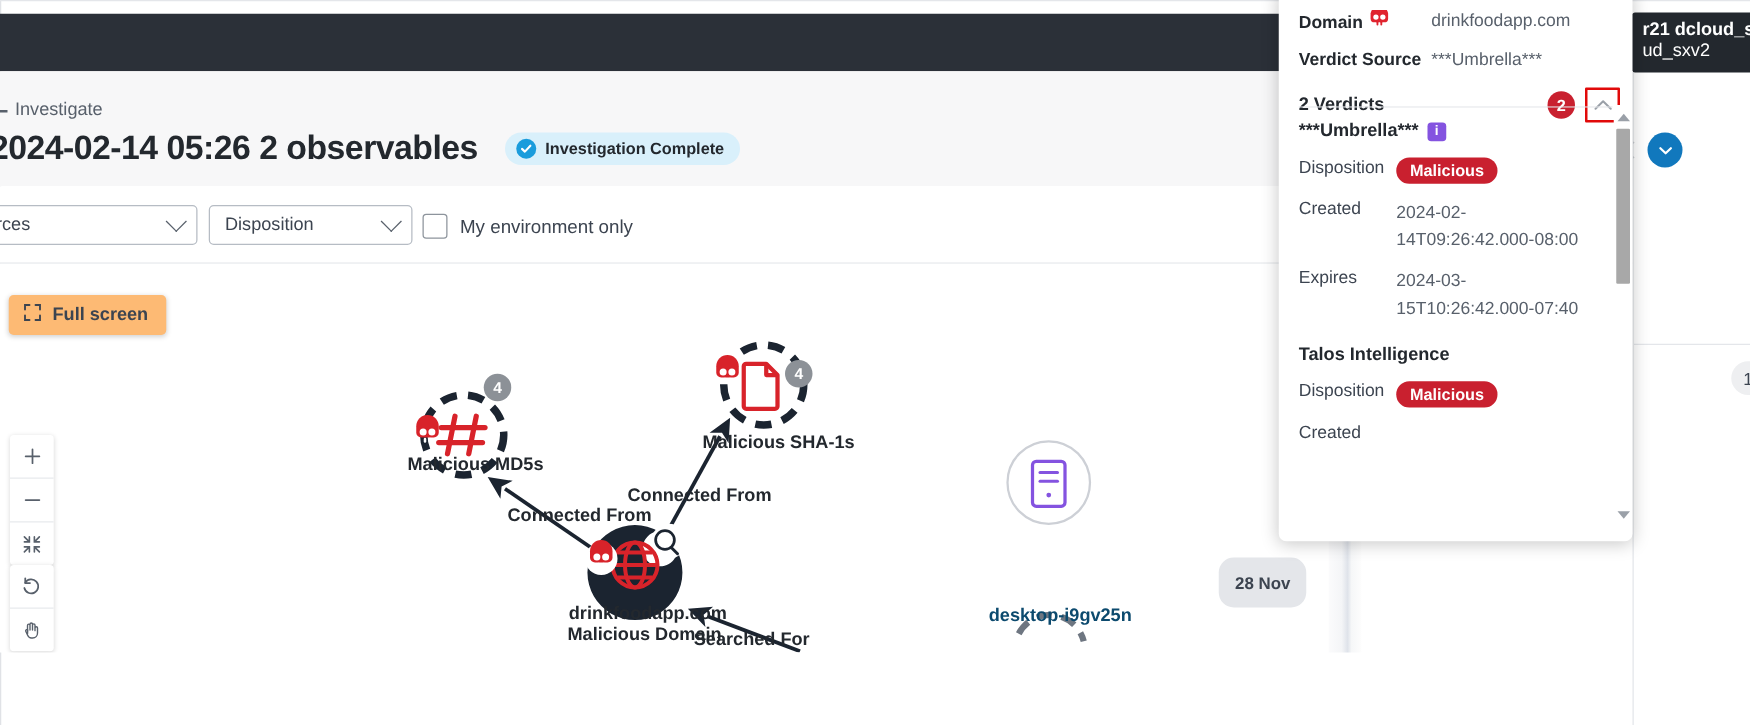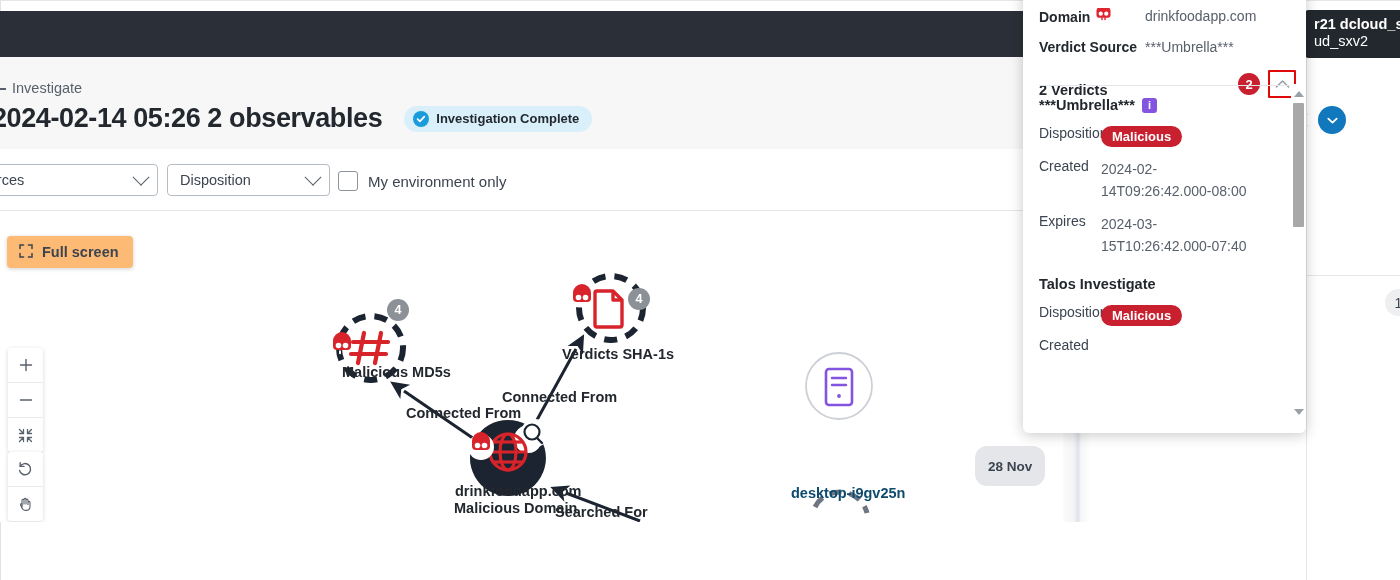--- a/index.html
+++ b/index.html
@@ -270,21 +270,21 @@
   .kv-key {
     width: 106px;
     flex: none;
     font-weight: bold;
     color: #23282e;
     display: flex; align-items: center; gap: 6px;
   }
   .kv-val { color: #58606b; }
 
   #verdicts-header-row {
-    display: flex; align-items: flex-end; justify-content: space-between;
+    display: flex; align-items: center; justify-content: space-between;
     padding: 2px 10px 0 16px;
   }
   #verdicts-count-label { font-size: 14.5px; font-weight: bold; color: #23282e; }
   #verdicts-right { display: flex; align-items: center; gap: 8px; }
   #verdict-count-badge {
     width: 22px; height: 22px; border-radius: 50%;
     background: #c9202f; color: #fff;
     font-size: 13px; font-weight: bold;
     display: flex; align-items: center; justify-content: center;
   }
@@ -319,21 +319,21 @@
   }
   .info-dot {
     width: 15px; height: 15px; border-radius: 3px;
     background: #8453e0; color: #fff;
     font-size: 11px; font-weight: bold;
     display: inline-flex; align-items: center; justify-content: center;
     flex: none;
   }
   .vrow { display: flex; margin-bottom: 11px; font-size: 14px; }
   .vkey { width: 62px; flex: none; color: #3c4450; }
-  .vval { color: #58606b; width: 152px; line-height: 22px; }
+  .vval { color: #58606b; width: 152px; line-height: 22px; margin-left: 16px; }
   .disp-pill {
     display: inline-block;
     background: #c9202f;
     color: #ffffff;
     font-size: 13px;
     font-weight: bold;
     border-radius: 11px;
     padding: 2px 11px;
     line-height: 17px;
   }
@@ -576,22 +576,22 @@
     <line x1="832" y1="167" x2="846" y2="167" stroke="#8453e0" stroke-width="2.4" stroke-linecap="round"></line>
     <line x1="832" y1="174" x2="846" y2="174" stroke="#8453e0" stroke-width="2.4" stroke-linecap="round"></line>
     <circle cx="839" cy="185" r="1.9" fill="#8453e0"></circle>
 
     <path d="M815,296 a28,28 0 0 1 52,6" fill="none" stroke="#6e7681" stroke-width="5" stroke-dasharray="12 8"></path>
   </svg>
 
   <div class="count-badge" style="left:387px; top:88px;">4</div>
   <div class="count-badge" style="left:628px; top:77px;">4</div>
 
-  <div class="node-label" style="left:342px; top:153px;">Malicious MD5s</div>
-  <div class="node-label" style="left:562px; top:135px;">Verdicts SHA-1s</div>
+  <div class="node-label" style="left:326px; top:153px;">Malicious MD5s</div>
+  <div class="node-label" style="left:562px; top:135px;">Malicious SHA-1s</div>
   <div class="node-label" style="left:455px; top:272px;">drinkfoodapp.com</div>
   <div class="node-label" style="left:454px; top:289px;">Malicious Domain</div>
   <div id="desktop-label" style="left:791px; top:274px;">desktop-i9gv25n</div>
 
   <div class="edge-label" style="left:406px; top:194px;">Connected From</div>
   <div class="edge-label" style="left:502px; top:178px;">Connected From</div>
   <div class="edge-label" style="left:555px; top:293px;">Searched For</div>
 </div>
 
 <div id="right-rail">
@@ -671,21 +671,21 @@
         <span class="vval">2024-02-14T09:26:42.000-08:00</span>
       </div>
       <div class="vrow">
         <span class="vkey">Expires</span>
         <span class="vval">2024-03-15T10:26:42.000-07:40</span>
       </div>
     </div>
 
     <div class="verdict-block" style="padding-top:8px;">
       <div class="verdict-title">
-        <span>Talos Investigate</span>
+        <span>Talos Intelligence</span>
       </div>
       <div class="vrow">
         <span class="vkey">Disposition</span>
         <span class="vval">
           <span class="disp-pill">Malicious</span>
         </span>
       </div>
       <div class="vrow">
         <span class="vkey">Created</span>
       </div>

